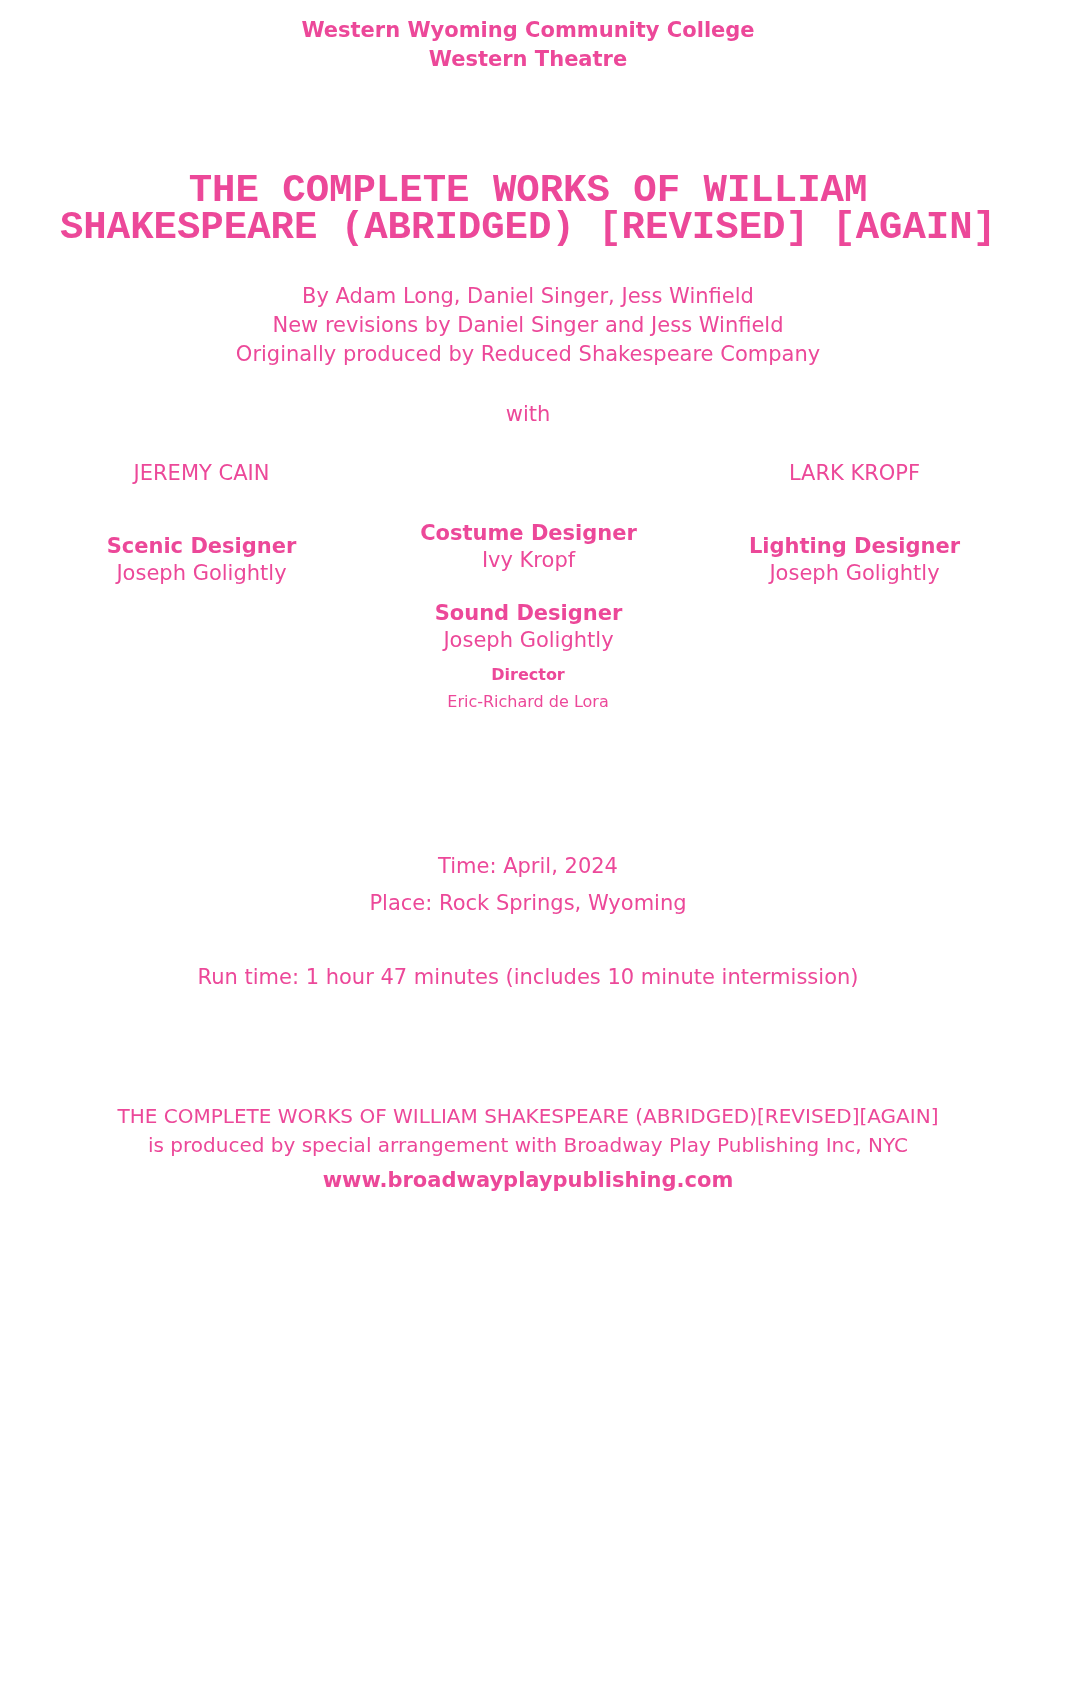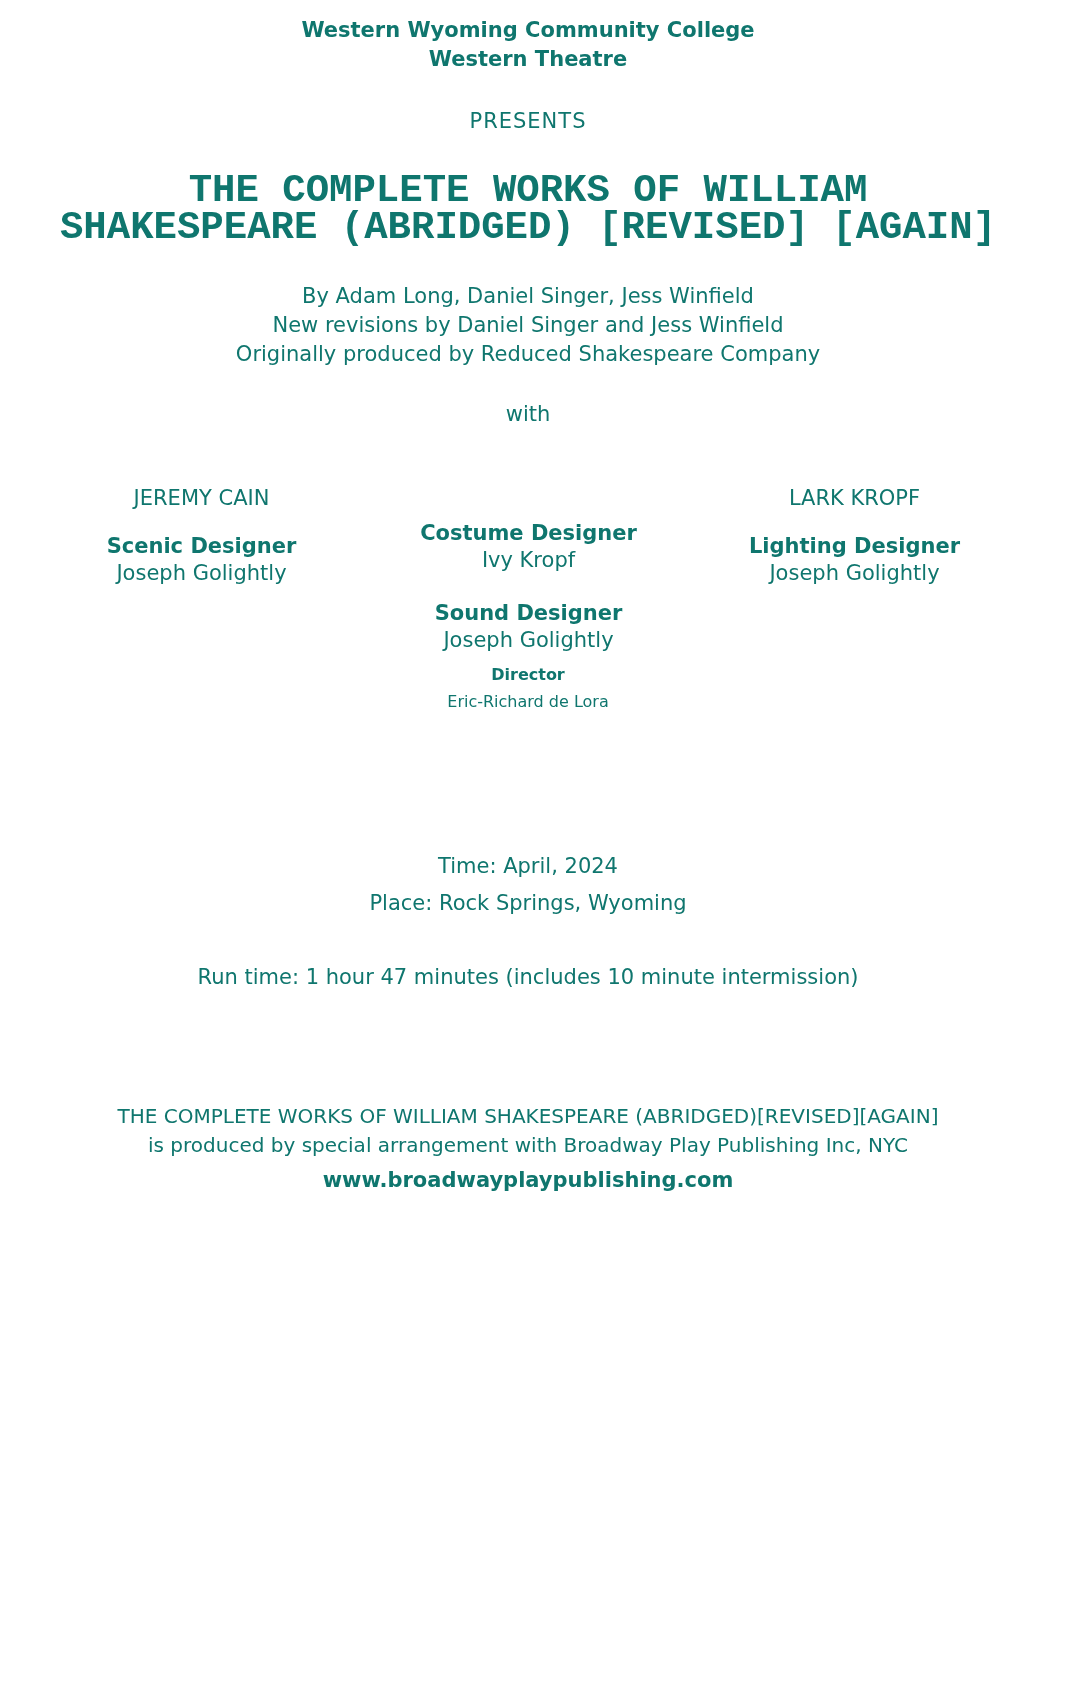--- a/index.html
+++ b/index.html
@@ -40,50 +40,49 @@
 
   .col {
     position: absolute;
     width: 327px;
     text-align: center;
   }
   .col1 { left: 0; }
   .col2 { left: 327px; }
   .col3 { left: 653px; }
 
-  .cast   { top: 459px; margin-top: 25px; }
+  .cast   { top: 459px; }
   .credit { font-size: 21px; line-height: 27px; }
   .credit .role { font-weight: bold; }
   .c-left    { top: 533px; }
   .c-center1 { top: 520px; }
   .c-center2 { top: 600px; }
   .c-right   { top: 533px; }
 
   .director { top: 661px; font-size: 16px; line-height: 27px; }
   .director .role { font-weight: bold; }
 
   .time    { top: 852px; }
   .place   { top: 889px; }
   .runtime { top: 963px; }
 
   .license { top: 1102px; font-size: 20px; line-height: 29px; }
   .url     { top: 1166px; font-weight: bold; }
 </style>
 </head>
 <body>
 
-<div class="page" style="color: #0f766e; background: rgb(255, 255, 255);">
+<div class="page" style="color: #ec4899; background: rgb(255, 255, 255);">
   <div class="content">
 
     <div class="block t21 bold org">
       <div>Western Wyoming Community College</div>
       <div>Western Theatre</div>
     </div>
 
-    <div class="block t21 presents">PRESENTS</div>
 
     <div class="block title">
       <div>THE COMPLETE WORKS OF WILLIAM</div>
       <div>SHAKESPEARE (ABRIDGED) [REVISED] [AGAIN]</div>
     </div>
 
     <div class="block t21 byline">
       <div>By Adam Long, Daniel Singer, Jess Winfield</div>
       <div>New revisions by Daniel Singer and Jess Winfield</div>
       <div>Originally produced by Reduced Shakespeare Company</div>

